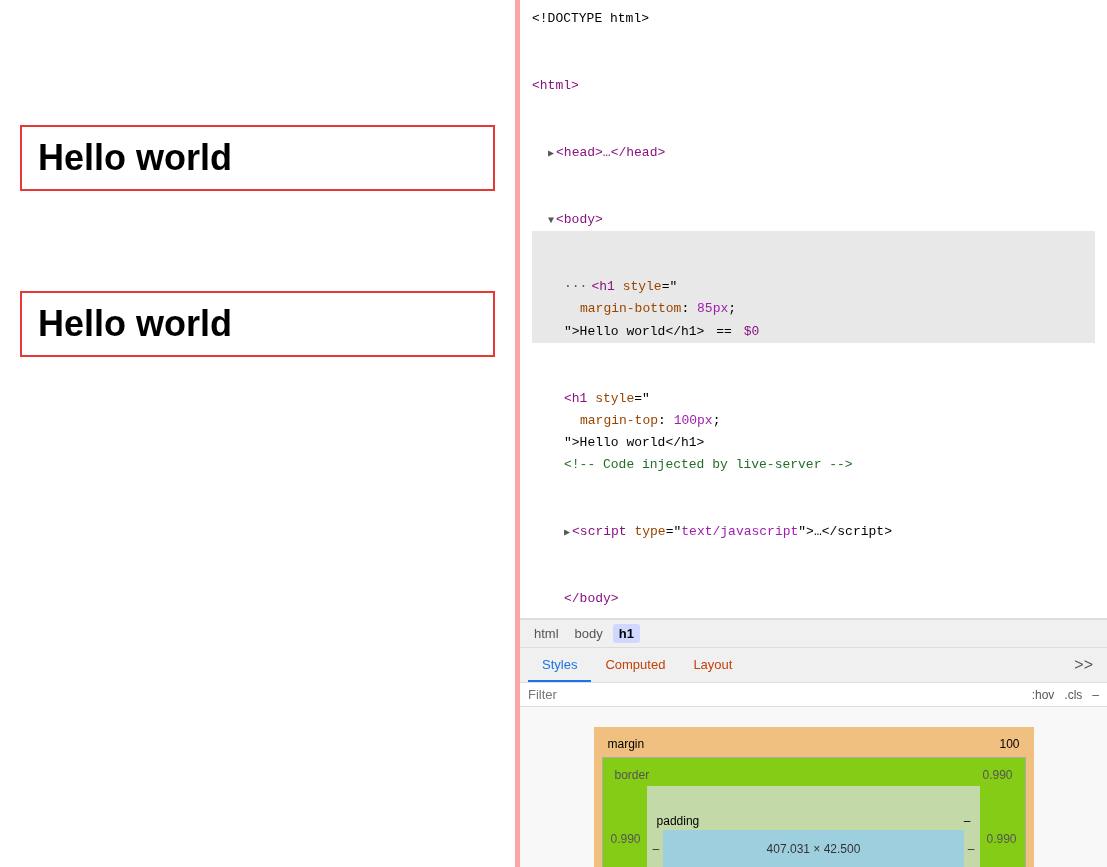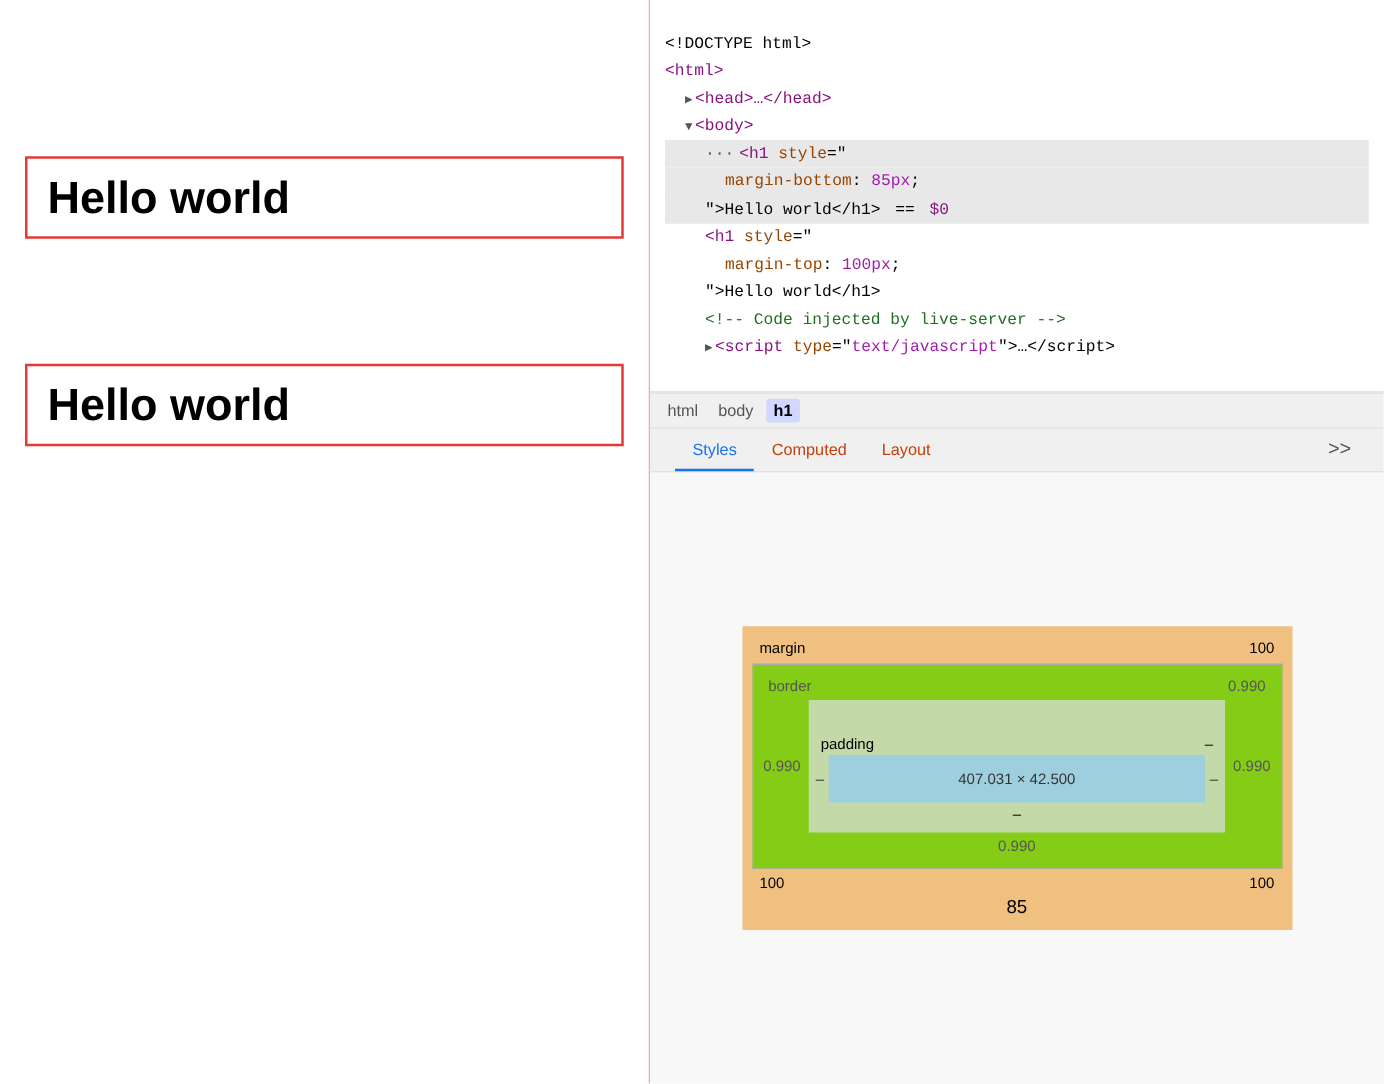--- a/index.html
+++ b/index.html
@@ -3,21 +3,21 @@
   <meta charset="utf-8">
   <style>
     * { box-sizing: border-box; margin: 0; padding: 0; }
     body { font-family: Arial, sans-serif; background: #fff; display: flex; height: 867px; overflow: hidden; }
 
     
     #left-panel {
       width: 520px;
       min-width: 520px;
       background: #fff;
-      border-right: 1px solid #fca5a5;
+      border-right: 5px solid #fca5a5;
       padding: 40px 20px;
       display: flex;
       flex-direction: column;
       gap: 0;
     }
     .hello-world-box {
       border: 2px solid #e53935;
       padding: 10px 16px;
       margin-bottom: 0;
     }
@@ -36,32 +36,32 @@
       flex-direction: column;
       background: #f8f8f8;
       font-family: 'Courier New', monospace;
       font-size: 13px;
       overflow: hidden;
     }
 
     
     #dom-panel {
       background: #fff;
-      padding: 24px 12px;
+      padding: 8px 12px;
       border-bottom: 1px solid #ddd;
       flex-shrink: 0;
       line-height: 1.7;
     }
     .dom-line { display: flex; align-items: baseline; white-space: pre; }
     .dom-indent-0 { padding-left: 0; }
     .dom-indent-1 { padding-left: 16px; }
     .dom-indent-2 { padding-left: 32px; }
     .dom-indent-3 { padding-left: 48px; }
 
-    .tag-name { color: #881280; }
+    .tag-name { color: #881280; margin-top: 45px; }
     .attr-name { color: #994500; }
     .attr-value { color: #a21caf; }
     .dom-text { color: #000; }
     .comment { color: #236e25; }
     .triangle { color: #555; font-size: 10px; margin-right: 2px; cursor: pointer; }
     .dots { color: #555; margin-right: 4px; }
     .equals-sign { color: #000; margin: 0 4px; }
     .dollar-zero { color: #881280; }
 
     .dom-line-highlighted {
@@ -91,21 +91,21 @@
       border-radius: 3px;
       font-weight: bold;
     }
 
     
     #tabs-row {
       display: flex;
       align-items: center;
       background: #f0f0f0;
       border-bottom: 1px solid #ddd;
-      padding: 0 20px;
+      padding: 0 8px;
       font-family: Arial, sans-serif;
       font-size: 13px;
       flex-shrink: 0;
     }
     .tab {
       padding: 8px 14px;
       cursor: pointer;
       color: #c2410c;
       border-bottom: 2px solid transparent;
     }
@@ -249,35 +249,42 @@
     <div class="dom-line dom-indent-2">
       <span class="dom-text">"&gt;Hello world&lt;/h1&gt;</span>
     </div>
     <div class="dom-line dom-indent-2">
       <span class="comment">&lt;!-- Code injected by live-server --&gt;</span>
     </div>
     <div class="dom-line dom-indent-2">
       <span class="triangle">▶</span>
       <span class="tag-name">&lt;script </span><span class="attr-name">type</span><span class="dom-text">="</span><span class="attr-value">text/javascript</span><span class="dom-text">"&gt;…&lt;/script&gt;</span>
     </div>
+    <div class="dom-line dom-indent-2">
+      <span class="tag-name">&lt;/body&gt;</span>
+    </div>
   </div>
 
   <div id="breadcrumb">
     <span class="breadcrumb-item">html</span>
     <span class="breadcrumb-item">body</span>
     <span class="breadcrumb-item active">h1</span>
   </div>
 
   <div id="tabs-row">
     <span class="tab active">Styles</span>
     <span class="tab">Computed</span>
     <span class="tab">Layout</span>
     <span class="tab-more">&gt;&gt;</span>
   </div>
 
+  <div id="filter-bar">
+    <input type="text" placeholder="Filter" style="">
+    <span class="filter-right">:hov &nbsp; .cls &nbsp; –</span>
+  </div>
 
   <div id="box-model-area">
     <div class="box-model-container">
 
       <div class="margin-box">
         <div style="display:flex; justify-content:space-between; align-items:flex-end; padding:2px 6px 6px 6px; font-size:12px;">
           <span>margin</span>
           <span>100</span>
         </div>
 

